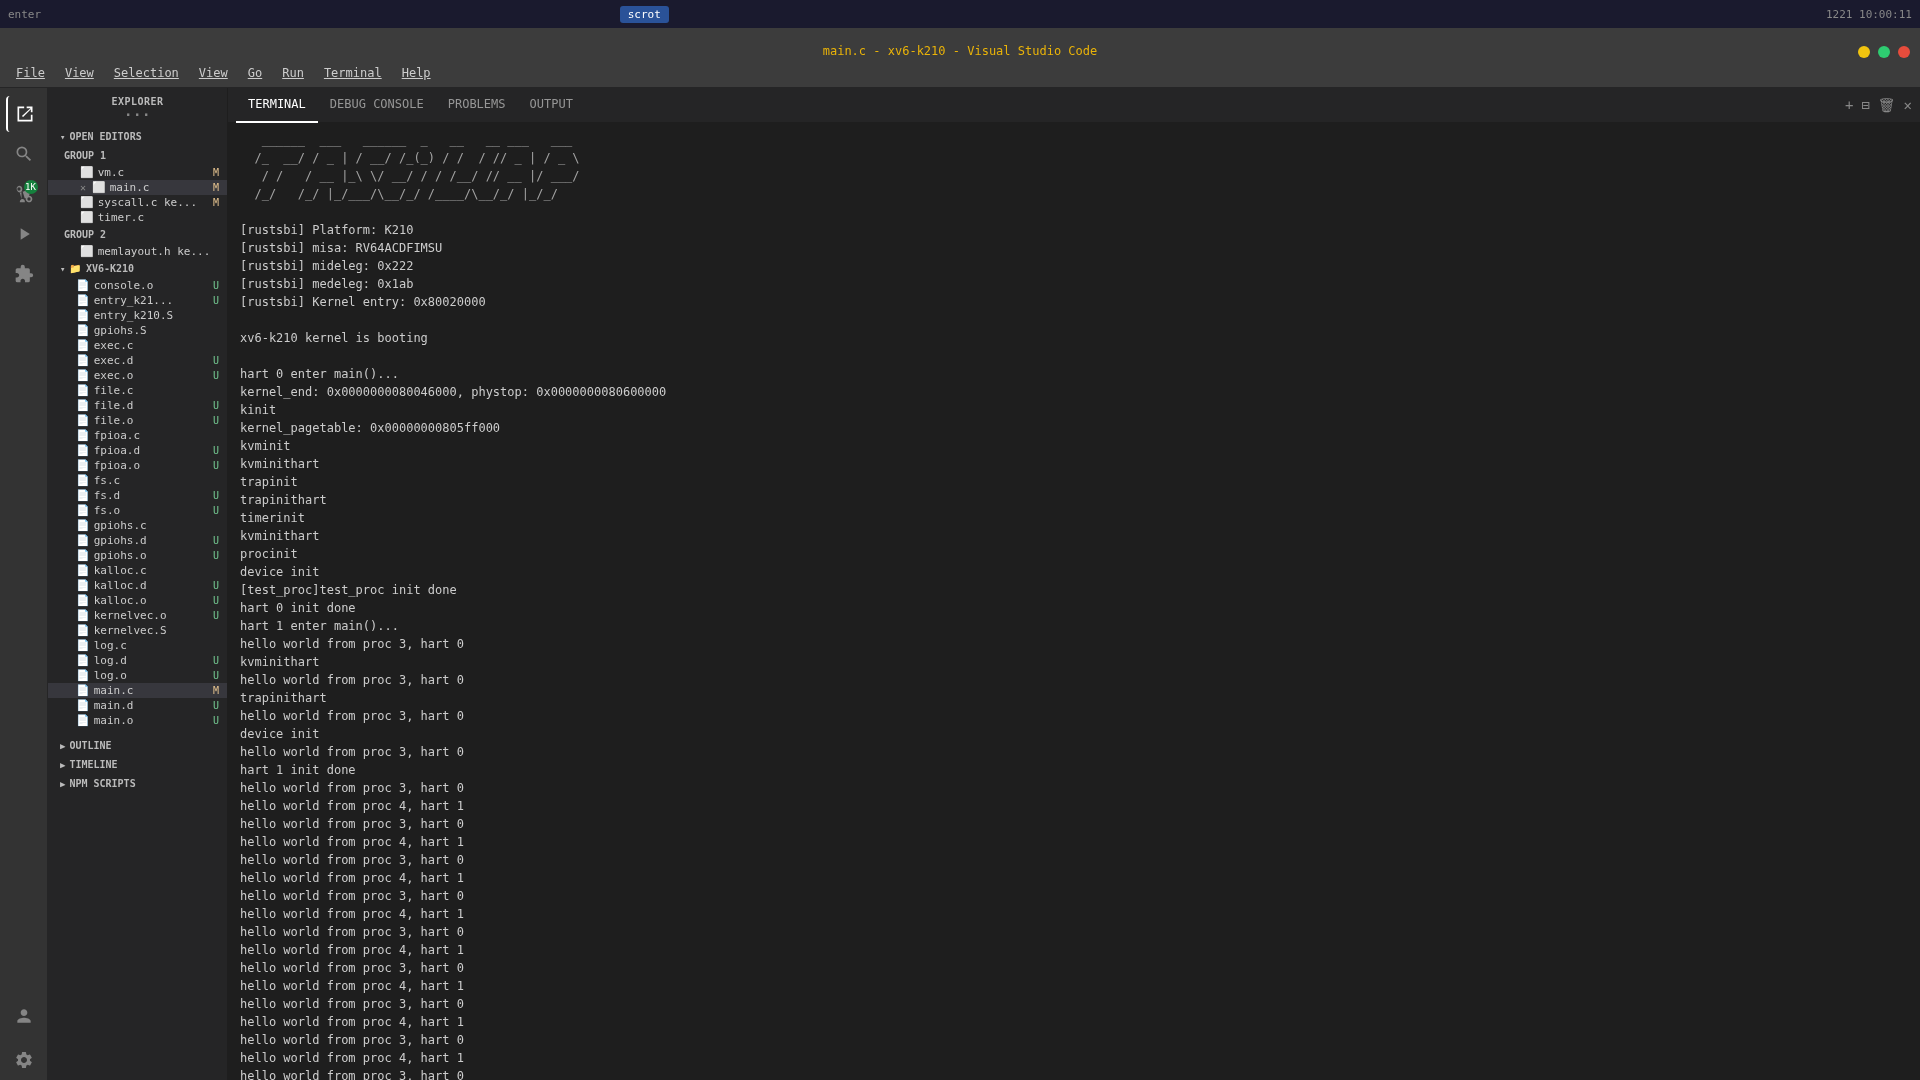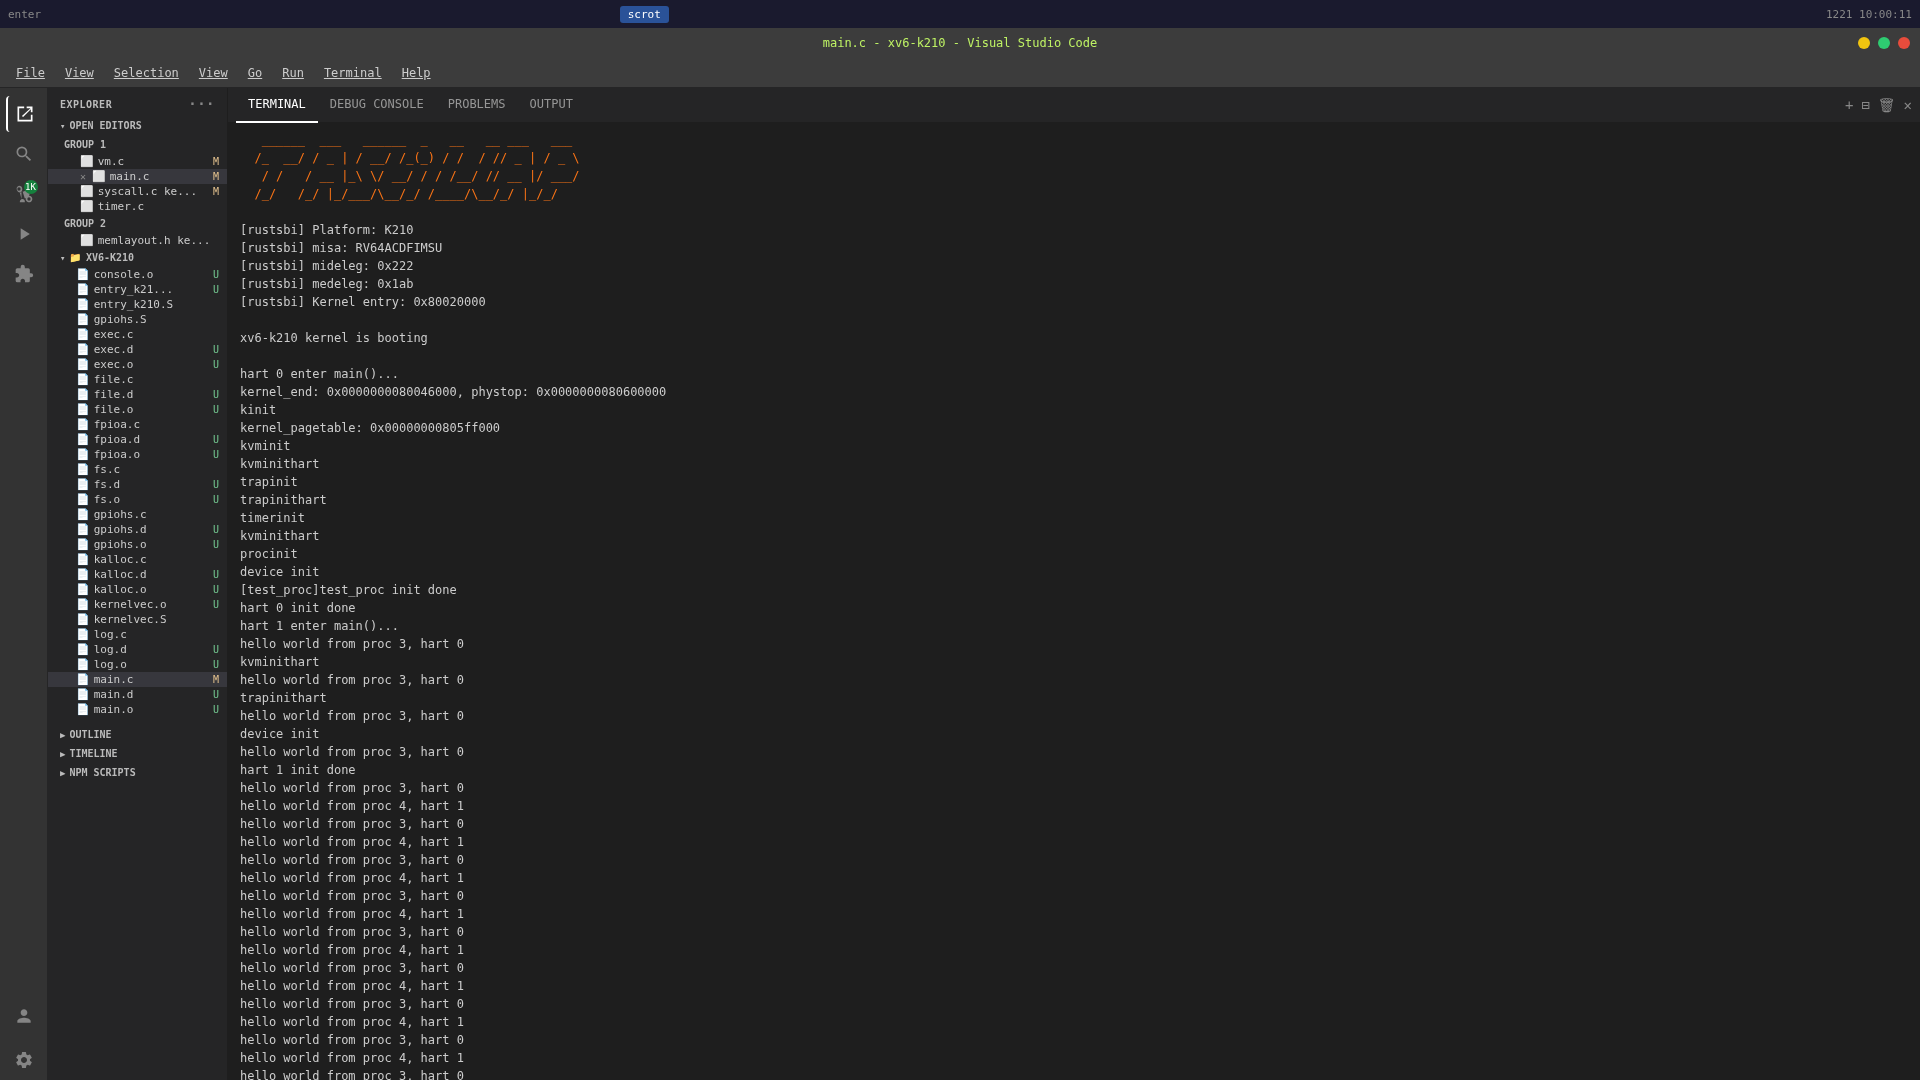--- a/index.html
+++ b/index.html
@@ -3,24 +3,24 @@
   <meta charset="utf-8">
   <style>
     * { margin: 0; padding: 0; box-sizing: border-box; }
     body { background: #1e1e1e; color: #ccc; font-family: 'Consolas', 'Monaco', monospace; font-size: 12px; overflow: hidden; width: 1920px; height: 1080px; }
 
     
     #titlebar {
       height: 30px;
       background: #3c3c3c;
       display: flex;
-      align-items: center;
+      align-items: flex-end;
       padding: 0 1px;
       font-size: 12px;
-      color: #bef264;
+      color: #eab308;
       position: relative;
     }
     #titlebar .title { flex: 1; text-align: center; font-size: 12px; }
     #titlebar .controls { display: flex; gap: 8px; position: absolute; right: 10px; }
     #titlebar .ctrl-btn { width: 12px; height: 12px; border-radius: 50%; cursor: pointer; }
     .ctrl-min { background: #f1c40f; }
     .ctrl-max { background: #2ecc71; }
     .ctrl-close { background: #e74c3c; }
 
     
@@ -98,20 +98,21 @@
     .sidebar-header {
       display: flex;
       align-items: center;
       justify-content: space-between;
       padding: 8px 12px 4px;
       font-size: 10px;
       font-weight: bold;
       color: #bbb;
       letter-spacing: 0.5px;
       text-transform: uppercase;
+      flex-direction: column;
     }
     .sidebar-header .dots { cursor: pointer; color: #888; font-size: 14px; }
     .section-title {
       padding: 4px 12px;
       font-size: 10px;
       font-weight: bold;
       color: #bbb;
       cursor: pointer;
       display: flex;
       align-items: center;
@@ -218,21 +219,21 @@
       flex: 1;
       padding: 8px 12px;
       overflow-y: auto;
       background: #1e1e1e;
       color: #cccccc;
       font-size: 12px;
       line-height: 1.5;
       white-space: pre;
       font-family: 'Consolas', 'Monaco', monospace;
     }
-    .term-ascii { color: #f97316; line-height: 1.2; }
+    .term-ascii { color: #a3a3a3; line-height: 1.2; }
     .term-text { color: #cccccc; }
 
     
     #sidebar::-webkit-scrollbar { width: 6px; }
     #sidebar::-webkit-scrollbar-track { background: #252526; }
     #sidebar::-webkit-scrollbar-thumb { background: #424242; }
     .terminal-body::-webkit-scrollbar { width: 8px; }
     .terminal-body::-webkit-scrollbar-track { background: #1e1e1e; }
     .terminal-body::-webkit-scrollbar-thumb { background: #424242; }
 

